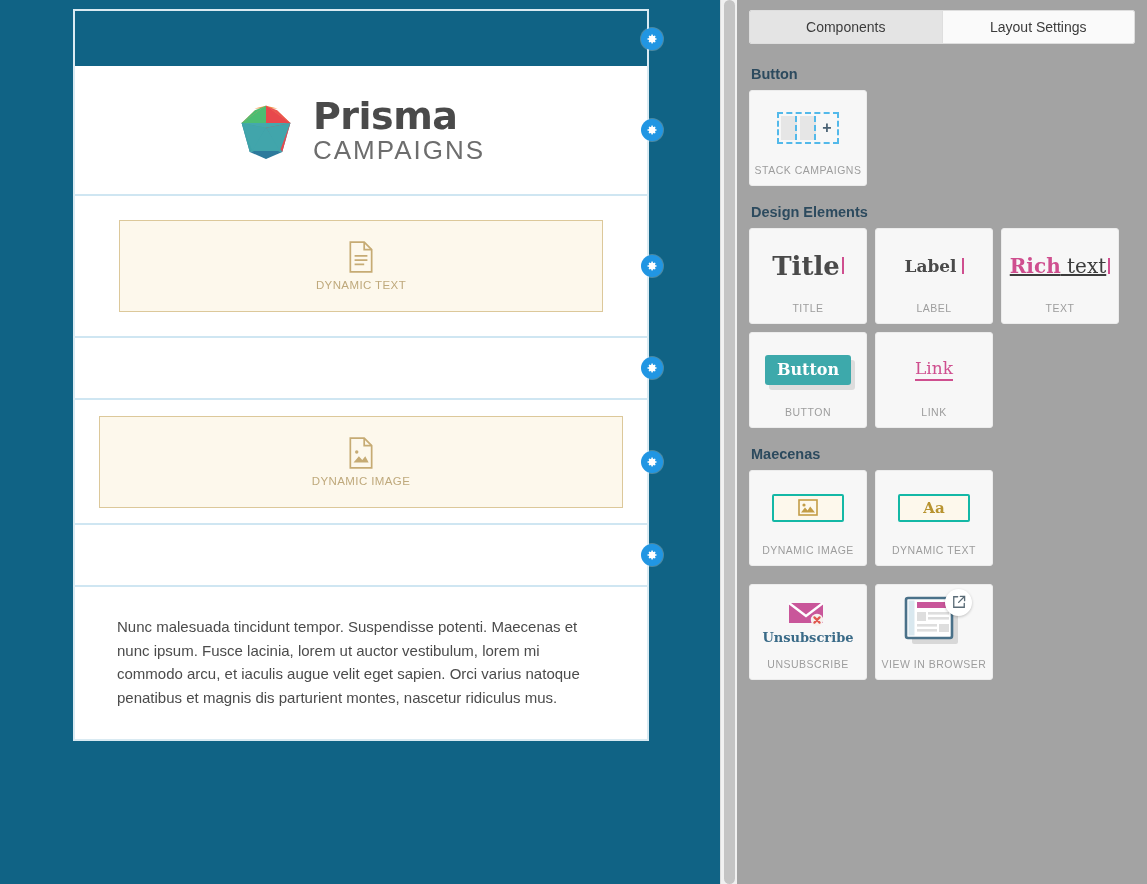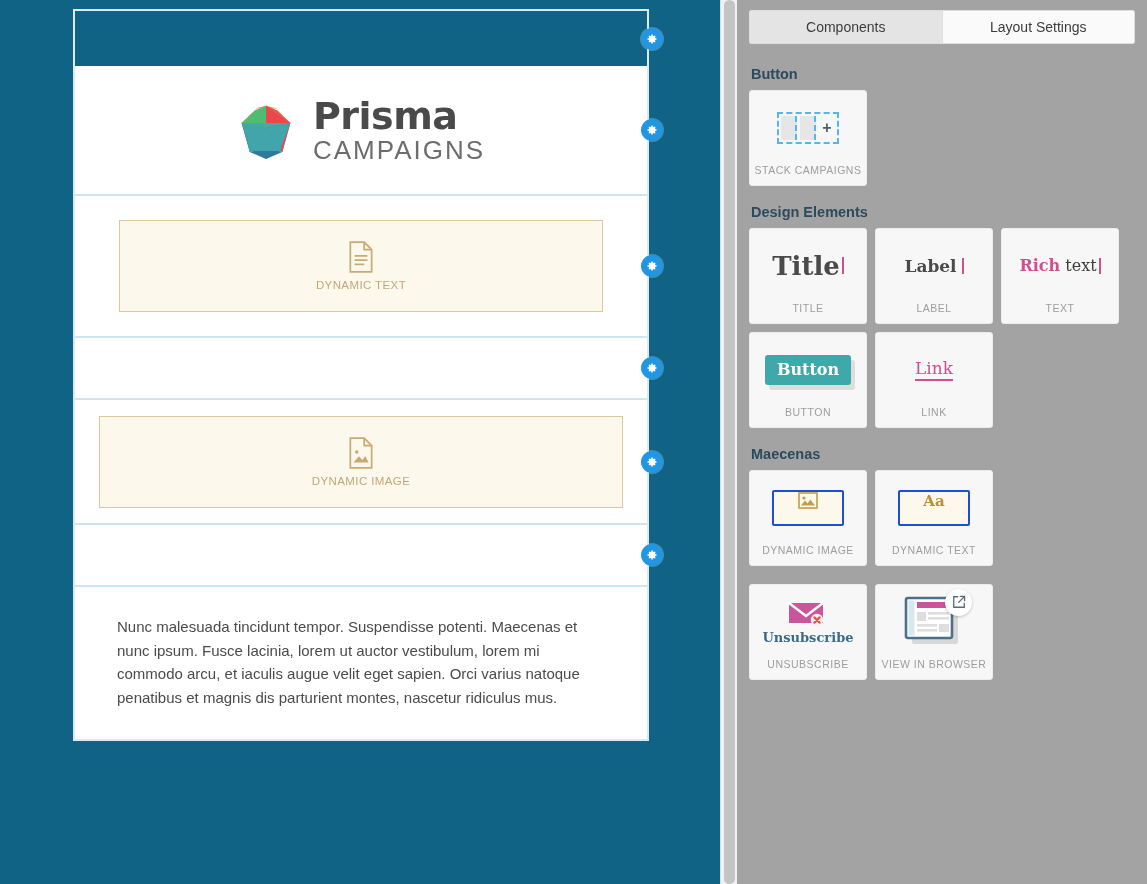--- a/index.html
+++ b/index.html
@@ -212,21 +212,21 @@
     border: 2px dashed #53b9ea;
     display: flex; align-items: center; gap: 3px;
     padding: 2px;
   }
   .stack-art .col { width: 16px; height: 100%; background: #e6e6e6; border-right: 2px dashed #53b9ea; }
   .stack-art .col:nth-child(2){ }
   .stack-art .plus { flex:1; text-align:center; color:#4a6274; font-size:16px; font-weight:bold; line-height:1; }
 
   .art-title { font-family: "DejaVu Serif", serif; font-size: 26px; font-weight: bold; color:#4a4a4a; }
   .art-label { font-family: "DejaVu Serif", serif; font-size: 17px; font-weight: bold; color:#4a4a4a; }
-  .art-rich  { font-family: "DejaVu Serif", serif; font-size: 16px; color:#3c3c3c; }
+  .art-rich  { font-family: "DejaVu Serif", serif; font-size: 20px; color:#3c3c3c;text-decoration:underline; }
   .art-rich b { color:#cf4f8f; }
   .caret { display:inline-block; width:2px; height:1em; background:#cf4f8f; vertical-align:-0.14em; margin-left:2px; }
   .caret.tall { height:1.05em; }
 
   .art-button {
     background: #3da9ab;
     color: #ffffff;
     font-family: "DejaVu Serif", serif;
     font-weight: bold;
     font-size: 16px;
@@ -241,25 +241,25 @@
     border-bottom: 2px solid #cf4f8f;
     padding-bottom: 1px;
   }
 
   .art-hline { width: 60px; }
   .art-hline .l1 { height: 4px; background:#3a6b88; margin-bottom: 6px; }
   .art-hline .l2 { height: 0; border-top: 4px dashed #3a6b88; margin-bottom: 6px; }
   .art-hline .l3 { height: 0; border-top: 2px dotted #3a6b88; }
 
   .dyn-tile-box {
-    width: 72px; height: 36px;
+    width: 72px; height: 28px;
     background: #fdf8ec;
-    border: 2px solid #1d4ed8;
+    border: 2px solid #14b8a6;
     border-radius: 2px;
-    display:flex; align-items:flex-start; justify-content:center;
+    display:flex; align-items:center; justify-content:center;
     color:#c39d47;
   }
   .dyn-tile-box .aa { font-family:"DejaVu Serif", serif; font-weight:bold; font-size:15px; color:#b8932f; }
 
   .unsub-art { display:flex; flex-direction:column; align-items:center; gap:1px; position:relative; }
   .unsub-word { font-family:"DejaVu Serif", serif; font-weight:bold; font-size:13px; color:#3a6b88; }
 
   .vib-art { position: relative; width: 62px; height: 58px; }
   .vib-badge {
     position:absolute; right:-7px; top:-4px;

